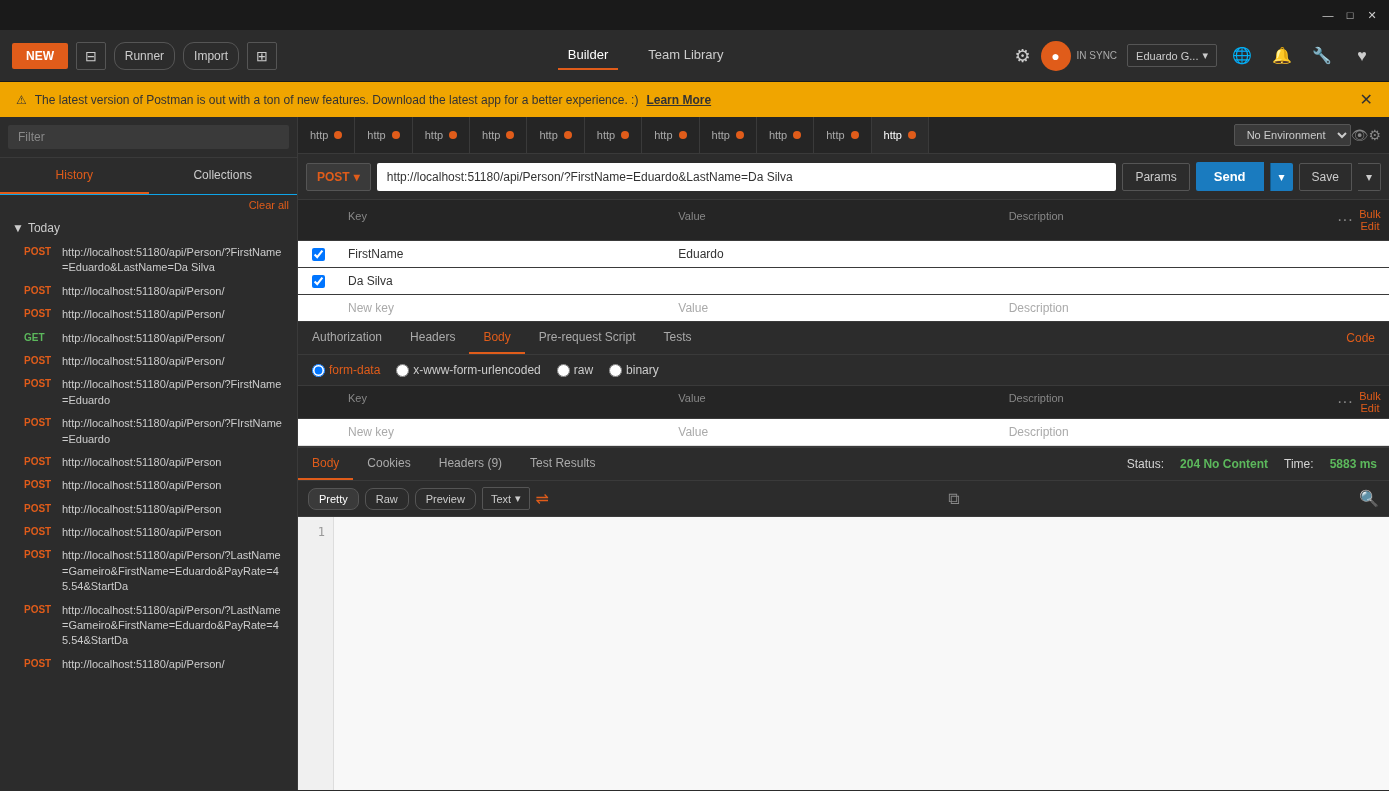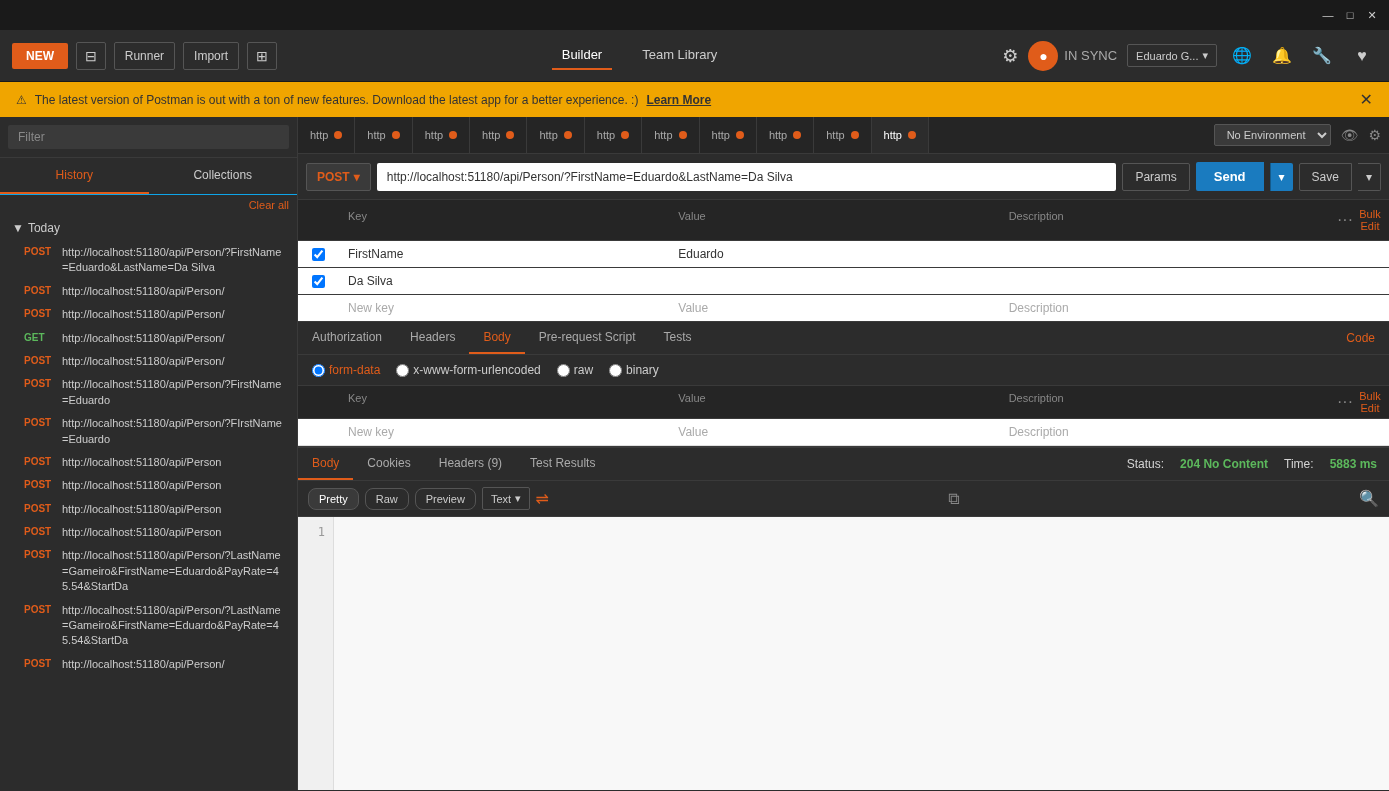--- a/index.html
+++ b/index.html
@@ -5,28 +5,28 @@
     * { box-sizing: border-box; margin: 0; padding: 0; }
     body { font-family: -apple-system, BlinkMacSystemFont, 'Segoe UI', sans-serif; font-size: 12px; background: #2c2c2c; color: #d4d4d4; height: 791px; overflow: hidden; }
 
     
     .titlebar { height: 30px; background: #1a1a1a; display: flex; align-items: center; justify-content: flex-end; padding: 0 10px; gap: 8px; }
     .titlebar-btn { width: 14px; height: 14px; display: flex; align-items: center; justify-content: center; cursor: pointer; color: #ccc; font-size: 11px; }
 
     
     .topnav { height: 52px; background: #2c2c2c; display: flex; align-items: center; padding: 0 12px; gap: 8px; border-bottom: 1px solid #1a1a1a; }
     .btn-new { background: #e05c1a; color: white; border: none; padding: 6px 14px; font-size: 12px; font-weight: 600; border-radius: 2px; cursor: pointer; }
-    .btn-icon { background: transparent; border: 1px solid #555; color: #ccc; padding: 6px 10px; font-size: 12px; border-radius: 2px; cursor: pointer; }
+    .btn-icon { background: transparent; border: 1px solid #555; color: #ccc; padding: 6px 10px; font-size: 12px; border-radius: 11px; cursor: pointer; }
     .nav-center { flex: 1; display: flex; justify-content: center; gap: 20px; }
     .nav-tab { color: #ccc; font-size: 13px; cursor: pointer; padding: 6px 10px; border-bottom: 2px solid transparent; }
     .nav-tab.active { color: white; border-bottom: 2px solid #e05c1a; }
     .nav-right { display: flex; align-items: center; gap: 10px; }
     .sync-area { display: flex; align-items: center; gap: 6px; }
     .sync-icon { width: 30px; height: 30px; background: #e05c1a; border-radius: 50%; display: flex; align-items: center; justify-content: center; color: white; font-size: 14px; }
-    .sync-text { font-size: 13px; color: #aaa; text-transform: uppercase; }
+    .sync-text { font-size: 10px; color: #aaa; text-transform: uppercase; }
     .user-btn { background: transparent; border: 1px solid #555; color: #ccc; padding: 4px 8px; font-size: 11px; border-radius: 2px; cursor: pointer; display: flex; align-items: center; gap: 4px; }
     .nav-icon-btn { background: transparent; border: none; color: #ccc; font-size: 16px; cursor: pointer; width: 30px; height: 30px; display: flex; align-items: center; justify-content: center; }
 
     
     .banner { background: #f0a500; color: #333; padding: 8px 16px; font-size: 12px; display: flex; align-items: center; gap: 8px; }
     .banner a { color: #333; font-weight: 600; }
     .banner-close { margin-left: auto; cursor: pointer; font-size: 16px; }
 
     
     .main { display: flex; height: calc(791px - 30px - 52px - 36px); }
@@ -280,21 +280,21 @@
           </div>
         <div class="http-tab">
             <span>http</span> 
             <span class="tab-dot"></span>
           </div>
         <div class="http-tab active">
             <span>http</span> 
             <span class="tab-dot"></span>
           </div>
       </div>
-      <div style="display:flex;align-items:center;gap:10px;padding:0 8px;">
+      <div style="display:flex;align-items:center;gap:0;padding:0 8px;">
         <select style="background:#3a3a3a;border:1px solid #555;color:#ccc;padding:3px 8px;font-size:11px;border-radius:2px;">
           <option>No Environment</option>
         </select>
         <button style="background:none;border:none;color:#888;font-size:14px;cursor:pointer;">👁</button>
         <button style="background:none;border:none;color:#888;font-size:14px;cursor:pointer;">⚙</button>
       </div>
     </div>
 
     <div class="url-bar">
       <div class="method-select">

